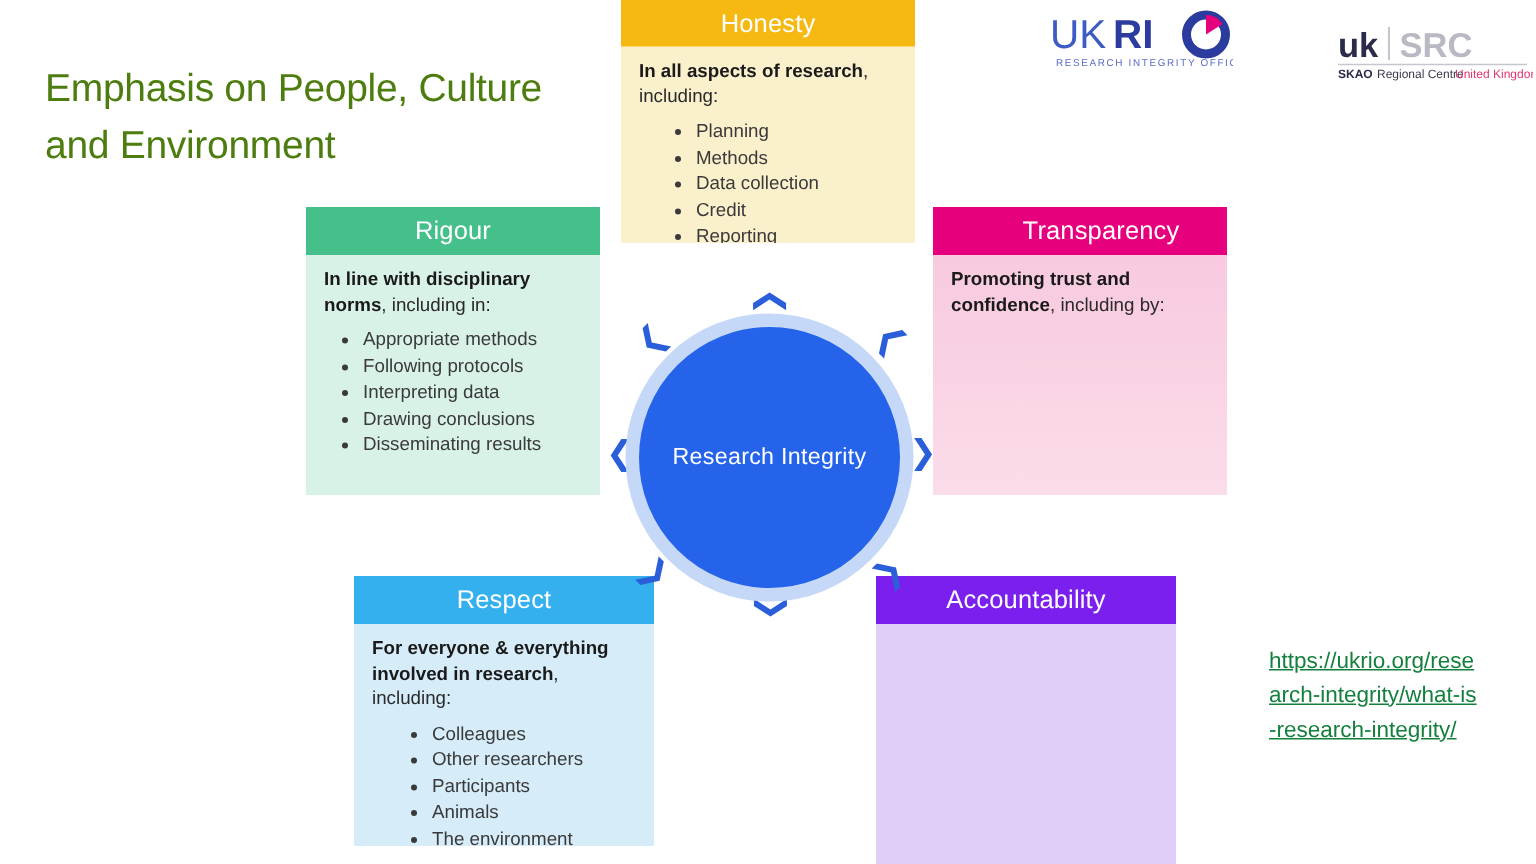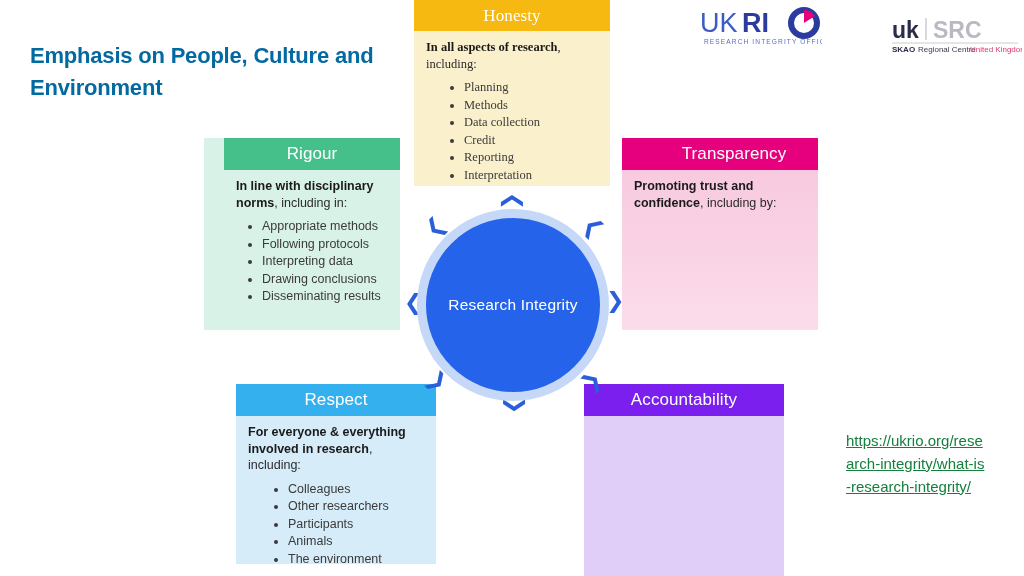--- a/index.html
+++ b/index.html
@@ -14,24 +14,24 @@
     overflow: hidden;
     position: relative;
   }
 
   
   #slide-title {
     position: absolute;
     left: 30px;
     top: 40px;
     width: 360px;
-    font-size: 22px;
-    font-weight: bold;
+    font-size: 26px;
+    font-weight: normal;
     line-height: 1.45;
-    color: #0369a1;
+    color: #4d7c0f;
     letter-spacing: -0.2px;
   }
 
   
   #ukrio-logo {
     position: absolute;
     left: 698px;
     top: 4px;
     width: 124px;
     height: 44px;
@@ -78,26 +78,26 @@
     margin: 0;
     padding-left: 26px;
     list-style: disc;
   }
   .card-list li {
     margin: 0 0 1px 0;
     color: #3a3a3a;
   }
 
   
-  #card-honesty { left: 414px; top: 0px; width: 196px; height: 186px; background: #FBF0CC; font-family: Liberation Serif, serif; }
+  #card-honesty { left: 414px; top: 0px; width: 196px; height: 162px; background: #FBF0CC; }
   #card-honesty .card-head { background: #F5B912; height: 31px; }
   #card-honesty .card-list { padding-left: 38px; }
 
   
-  #card-rigour { left: 204px; top: 138px; width: 196px; height: 192px; background: #D9F2E8; padding-left: 20px; }
+  #card-rigour { left: 204px; top: 138px; width: 196px; height: 192px; background: #D9F2E8; }
   #card-rigour .card-head { background: #45C08B; }
 
   
   #card-transparency { left: 622px; top: 138px; width: 196px; height: 192px;
     background: linear-gradient(180deg, #F7C6DD 0%, #FBDCEA 100%); }
   #card-transparency .card-head { background: #E6007E; padding-left: 28px; }
 
   
   #card-respect { left: 236px; top: 384px; width: 200px; height: 180px; background: #D6ECF9; }
   #card-respect .card-head { background: #35B0EE; }

